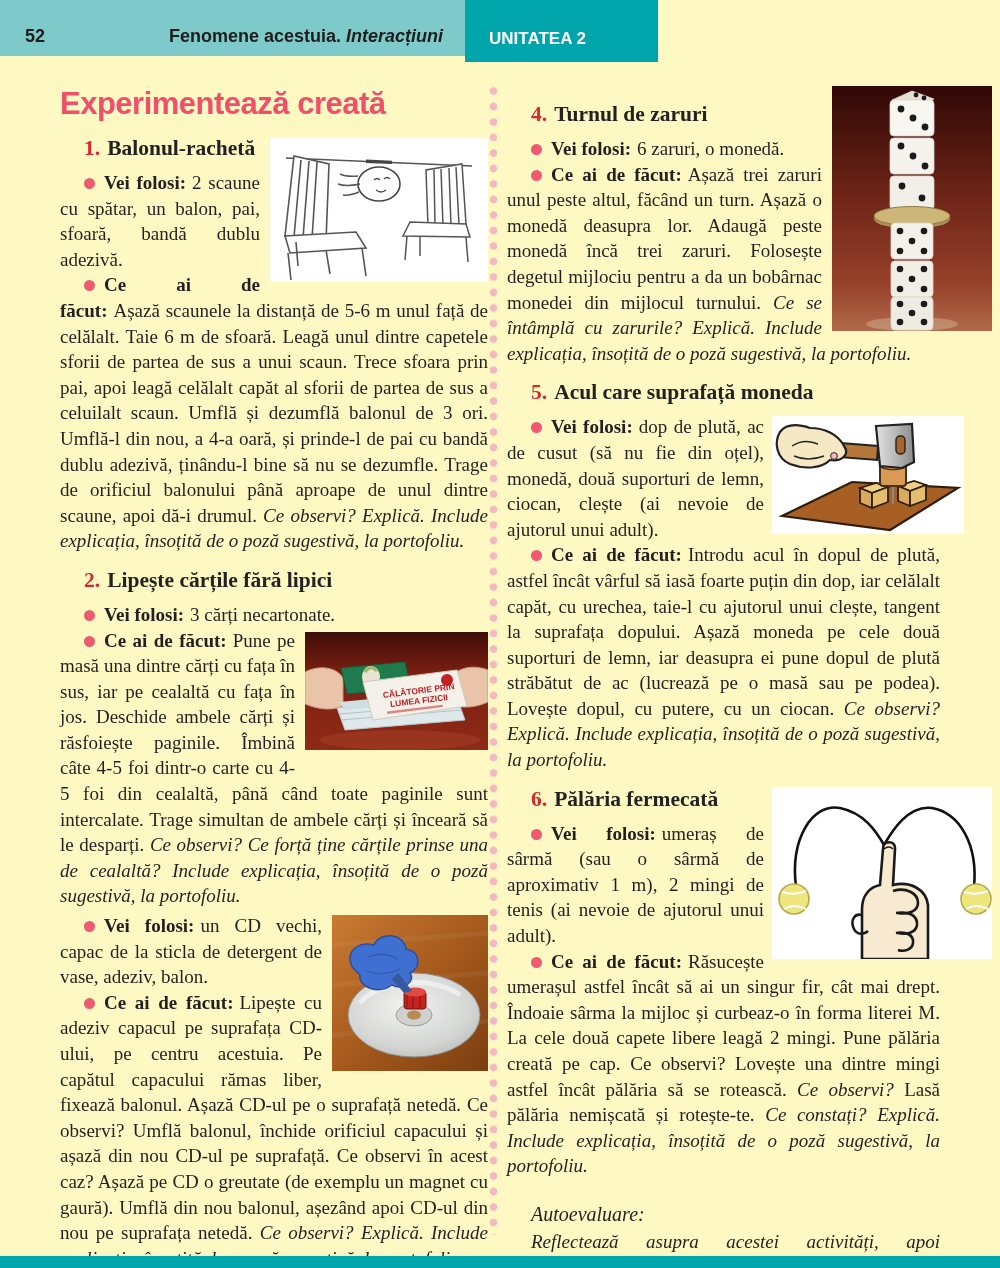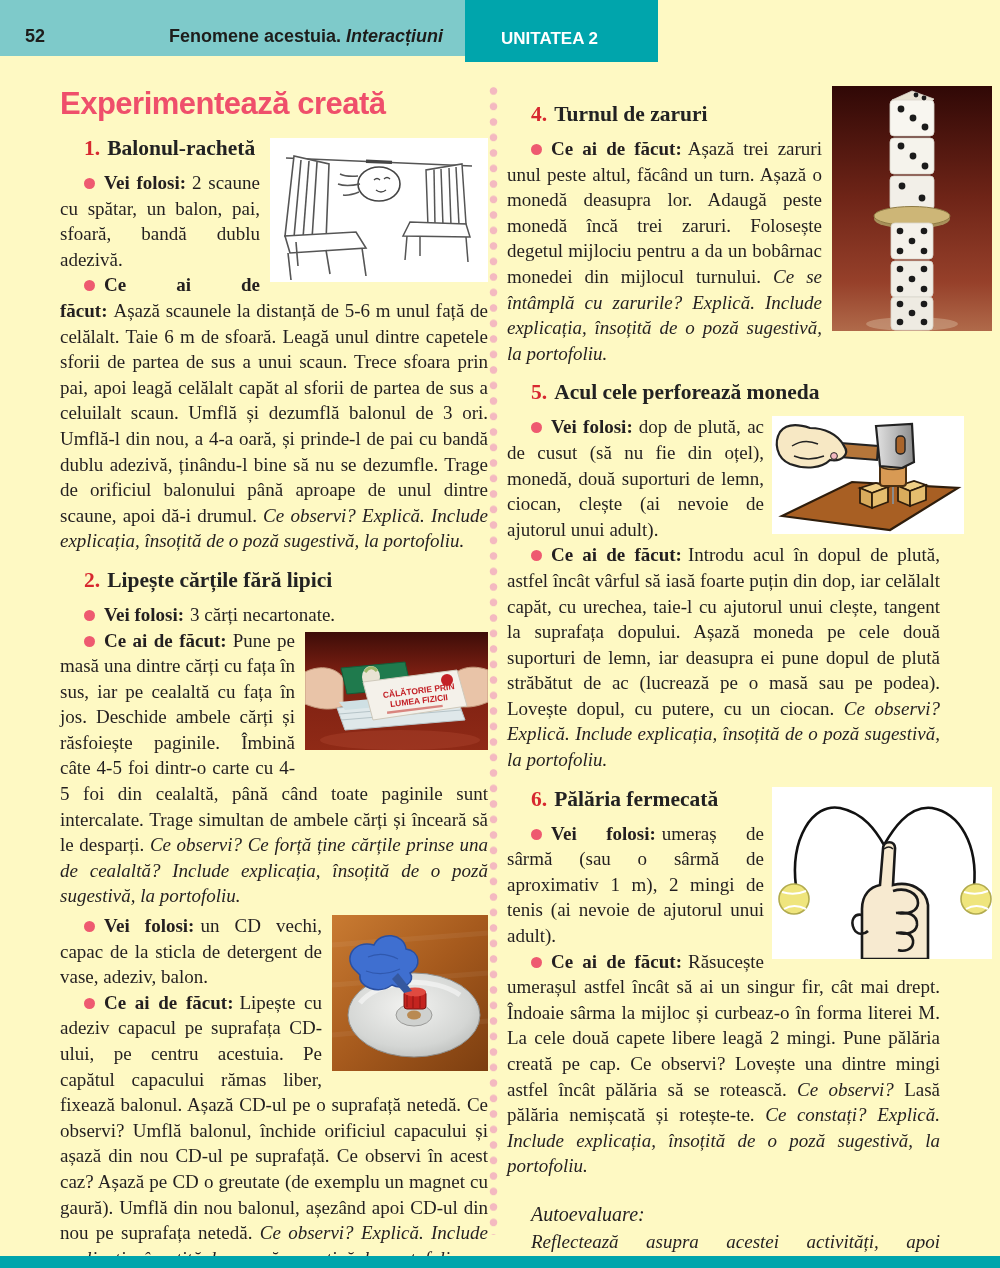--- a/index.html
+++ b/index.html
@@ -7,21 +7,21 @@
         font-family:"Liberation Serif","DejaVu Serif",serif;color:var(--text,#231f20);}
 
   
   .bar-light{position:absolute;left:0;top:0;width:465px;height:56px;background:var(--teal_light,#7ecaca);
              display:flex;justify-content:space-between;align-items:flex-end;box-sizing:border-box;
              padding:0 22px 9px 25px;font-family:"Liberation Sans","DejaVu Sans",sans-serif;}
   .page-num{font-weight:bold;font-size:18px;color:#1d1d1b;}
   .bar-title{font-weight:bold;font-size:18px;color:#1d1d1b;}
   .bar-title i{font-style:italic;}
   .unit-box{position:absolute;left:465px;top:0;width:193px;height:62px;background:var(--teal_dark,#00a5ac);
-            box-sizing:border-box;display:flex;align-items:flex-end;padding:0 0 13px 36px;
+            box-sizing:border-box;display:flex;align-items:flex-end;padding:0 0 13px 24px;
             font-family:"Liberation Sans","DejaVu Sans",sans-serif;font-weight:bold;font-size:17px;color:#ffffff;}
   .bottom-bar{position:absolute;left:0;bottom:0;width:100%;height:12px;background:var(--teal_dark,#00a5ac);}
 
   
   .col-left{position:absolute;left:60px;top:86px;width:428px;}
   .col-right{position:absolute;left:507px;top:88px;width:433px;}
   .divider{position:absolute;left:489px;top:85px;width:9px;height:1150px;
            background-image:radial-gradient(circle at 4.5px 6px,var(--dots,#f4b9c0) 3.4px,rgba(0,0,0,0) 4.2px);
            background-size:9px 15.5px;background-repeat:repeat-y;}
 
@@ -243,25 +243,26 @@
               <circle cx="92" cy="203" r="3.3"></circle>
             <circle cx="68" cy="218" r="3.3"></circle>
               <circle cx="92" cy="218" r="3.3"></circle>
               <circle cx="80" cy="227" r="3.3"></circle>
               <circle cx="68" cy="236" r="3.3"></circle>
               <circle cx="92" cy="236" r="3.3"></circle>
           </g>
         </svg>
       </div>
       <h2 class="sec-title"><span class="num">4.</span><span>Turnul de zaruri</span></h2>
+      <p class="para"><span class="bullet"></span><b class="lbl">Vei folosi:</b><span>6 zaruri, o monedă.</span></p>
       <p class="para"><span class="bullet"></span><b class="lbl">Ce ai de făcut:</b><span><span>Așază trei zaruri unul peste altul, făcând un turn. Așază o monedă deasupra lor. Adaugă peste monedă încă trei zaruri. Folosește degetul mijlociu pentru a da un bobârnac monedei din mijlocul turnului. </span><i>Ce se întâmplă cu zarurile? Explică. Include explicația, însoțită de o poză sugestivă, la portofoliu.</i></span></p>
     </section>
 
     <section class="sec">
-      <h2 class="sec-title"><span class="num">5.</span><span>Acul cele perforează moneda</span></h2>
+      <h2 class="sec-title"><span class="num">5.</span><span>Acul care suprafață moneda</span></h2>
       <div class="figure fig-hammer">
         <svg viewBox="0 0 192 118" xmlns="http://www.w3.org/2000/svg">
           <defs>
             <linearGradient id="metal" x1="0" y1="0" x2="1" y2="0">
               <stop offset="0" stop-color="#e2e2e2"></stop>
                 <stop offset="0.5" stop-color="#b9b9b9"></stop>
                 <stop offset="1" stop-color="#8a8a8a"></stop>
             </linearGradient>
           </defs>
           <rect width="192" height="118" fill="#ffffff"></rect>

